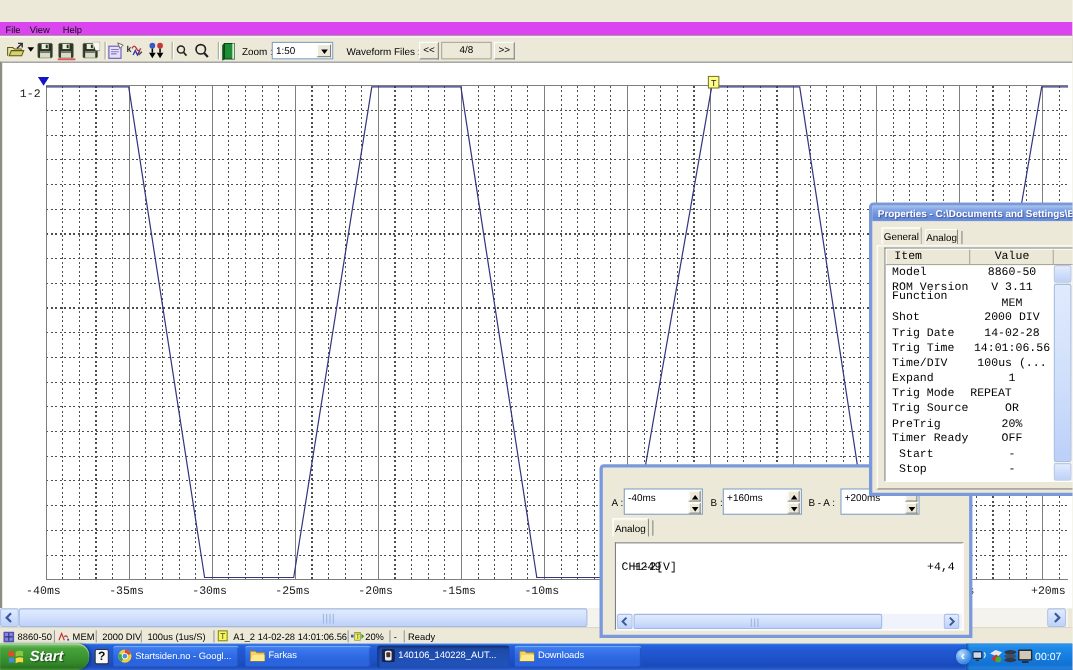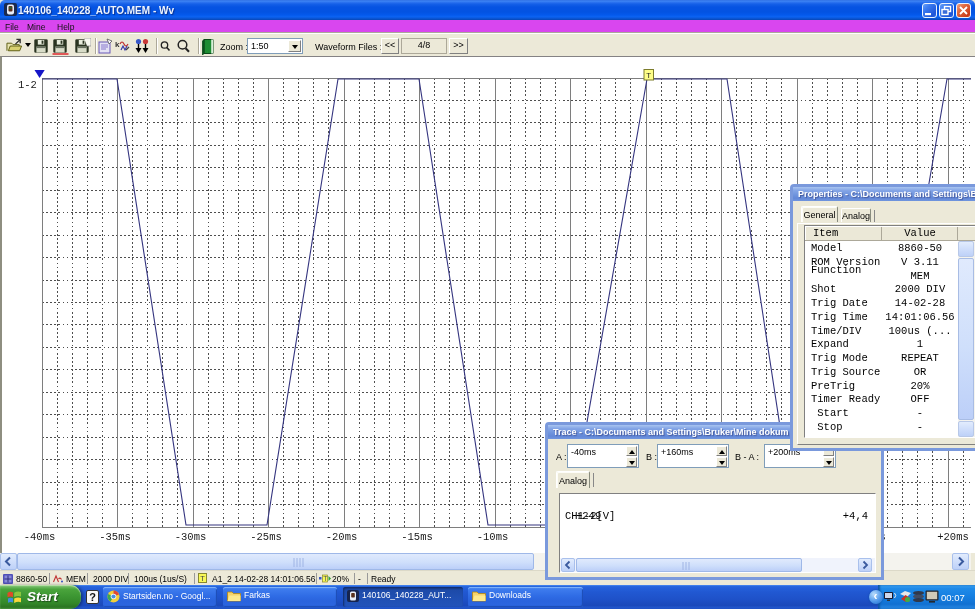--- a/index.html
+++ b/index.html
@@ -63,42 +63,23 @@
  background:linear-gradient(180deg,#5795f5 0%,#3e7cee 10%,#2f6ce5 45%,#2a63dd 70%,#2c66e0 100%);
  box-shadow:inset 0 1px 0 #7cb0f8,inset -1px -1px 1px #1c4cb4;overflow:hidden;white-space:nowrap;}
 .tkbtn.pressed{background:linear-gradient(180deg,#16387e 0%,#1d4aa8 15%,#2050b4 60%,#2253ba 100%);
  box-shadow:inset 1px 1px 2px #122c66;}
 .tkbtn .lbl{margin-left:3px;vertical-align:3px;text-align:right;}
 #tray{position:absolute;right:0;top:0;width:97px;height:24px;
  background:linear-gradient(180deg,#3ba0f0 0%,#1f8ae8 15%,#1680e2 45%,#1271d2 80%,#2a8ae4 100%);
  box-shadow:inset 2px 0 2px #0e57a8;color:#fff;}
 </style></head><body>
 <div id="app">
-    <div id="titlebar">
-<svg class="abs" style="left:4px;top:3px" width="14" height="14" viewBox="0 0 14 14">
-<rect x="0" y="0" width="13" height="13" rx="2" fill="#1a2a50"></rect>
-<rect x="3" y="1.5" width="7" height="10" rx="2" fill="#e8eef8"></rect>
-<rect x="4.5" y="3" width="4" height="5.5" rx="1" fill="#603020"></rect>
-<rect x="5.2" y="4" width="2.5" height="2" fill="#2a6030"></rect>
-</svg>
-<span class="ttext">140106_140228_AUTO.MEM - Wv</span>
-<div id="btnmin" class="tbtn" style="left:922px"><svg width="13" height="13" viewBox="0 0 13 13">
-          <rect x="2" y="9" width="6" height="2.2" fill="#fff"></rect>
-        </svg></div>
-<div id="btnmax" class="tbtn" style="left:939px"><svg width="13" height="13" viewBox="0 0 13 13">
-          <rect x="4.5" y="2.5" width="6" height="5" fill="none" stroke="#fff" stroke-width="1.4"></rect>
-          <rect x="2" y="5.5" width="6" height="5" fill="#3a6cd8" stroke="#fff" stroke-width="1.4"></rect>
-        </svg></div>
-<div id="btnclose" class="tbtn" style="left:956px"><svg width="13" height="13" viewBox="0 0 13 13">
-          <path d="M3 3 L10 10 M10 3 L3 10" stroke="#fff" stroke-width="1.8"></path>
-        </svg></div>
-</div>
     <div id="menubar">
       <span style="position:absolute;left:5px;top:2px">File</span>
-      <span style="position:absolute;left:27px;top:2px">Mine</span>
+      <span style="position:absolute;left:27px;top:2px">View</span>
       <span style="position:absolute;left:57px;top:2px">Help</span>
     </div>
     <div id="toolbar">
       <svg class="ticon" style="left:6px" width="18" height="17" viewBox="0 0 18 17">
 <path d="M1 13 L1 5 L6 5 L7.5 6.5 L14 6.5 L14 8" fill="#e8e4b0" stroke="#5a5a10" stroke-width="1"></path>
 <path d="M2.5 13 L4.5 8 L16.5 8 L14.5 13 Z" fill="#d8d070" stroke="#5a5a10" stroke-width="1"></path>
 <path d="M11 1 L15 1 L15 5 M15 1 L10 6" stroke="#303030" stroke-width="1.4" fill="none"></path>
 </svg>
       <div class="abs" style="left:25px;top:9px;width:0;height:0;border-left:3.5px solid transparent;border-right:3.5px solid transparent;border-top:4px solid #000"></div>
       <svg class="ticon" style="left:33px" width="17" height="17" viewBox="0 0 17 17">
@@ -238,21 +219,20 @@
         <path d="M9.5 2 L12 4.5 L9.5 7 Z" fill="#30a030"></path>
       </svg>
       <span class="abs" style="left:332px;top:2.5px;font-size:8.5px">20%</span>
       <div class="ssep" style="left:354px"></div>
       <span class="abs" style="left:358px;top:2.5px;font-size:8.5px">-</span>
       <div class="ssep" style="left:367px"></div>
       <span class="abs" style="left:371px;top:2.5px;font-size:8.5px">Ready</span>
     </div>
   </div>
 <div class="fwin" id="tracewin" style="left:545px;top:422px;width:339px;height:158px;z-index:10">
-    <div class="ftitle">Trace - C:\Documents and Settings\Bruker\Mine dokum</div>
     <span class="abs" style="left:8px;top:27px">A :</span>
     <div class="spin" style="left:19px;top:19px">
       <span class="txt">-40ms</span>
 <div class="spbtn" style="top:0.5px">
         <div class="arr arrup"></div>
       </div>
 <div class="spbtn" style="top:11.5px">
         <div class="arr arrdn"></div>
       </div>
     </div>
@@ -320,21 +300,21 @@
       <span class="abs mono" style="left:77px;top:57.25px;width:76px;text-align:center;color:#000">2000 DIV</span>
       <span class="abs mono" style="left:6px;top:71.0px;color:#000">Trig Date</span>
       <span class="abs mono" style="left:77px;top:71.0px;width:76px;text-align:center;color:#000">14-02-28</span>
       <span class="abs mono" style="left:6px;top:84.75px;color:#000">Trig Time</span>
       <span class="abs mono" style="left:77px;top:84.75px;width:76px;text-align:center;color:#000">14:01:06.56</span>
       <span class="abs mono" style="left:6px;top:98.5px;color:#000">Time/DIV</span>
       <span class="abs mono" style="left:77px;top:98.5px;width:76px;text-align:center;color:#000">100us (...</span>
       <span class="abs mono" style="left:6px;top:112.25px;color:#000">Expand</span>
       <span class="abs mono" style="left:77px;top:112.25px;width:76px;text-align:center;color:#000">1</span>
       <span class="abs mono" style="left:6px;top:126.0px;color:#000">Trig Mode</span>
-      <span class="abs mono" style="left:77px;top:126.0px;width:76px;text-align:center;color:#000">REPEAT</span>
+      <span class="abs mono" style="left:77px;top:126.0px;width:76px;color:#000">REPEAT</span>
       <span class="abs mono" style="left:6px;top:139.75px;color:#000">Trig Source</span>
       <span class="abs mono" style="left:77px;top:139.75px;width:76px;text-align:center;color:#000">OR</span>
       <span class="abs mono" style="left:6px;top:153.5px;color:#000">PreTrig</span>
       <span class="abs mono" style="left:77px;top:153.5px;width:76px;text-align:center;color:#000">20%</span>
       <span class="abs mono" style="left:6px;top:167.25px;color:#000">Timer Ready</span>
       <span class="abs mono" style="left:77px;top:167.25px;width:76px;text-align:center;color:#000">OFF</span>
       <span class="abs mono" style="left:6px;top:181.0px;color:#000">&nbsp;Start</span>
       <span class="abs mono" style="left:77px;top:181.0px;width:76px;text-align:center;color:#000">-</span>
       <span class="abs mono" style="left:6px;top:194.75px;color:#000">&nbsp;Stop</span>
       <span class="abs mono" style="left:77px;top:194.75px;width:76px;text-align:center;color:#000">-</span>

